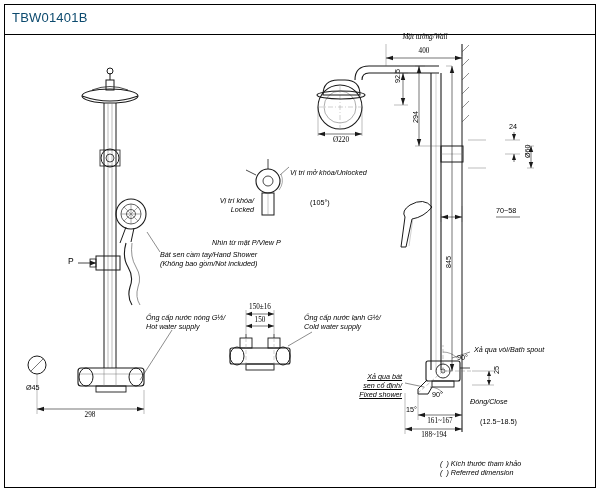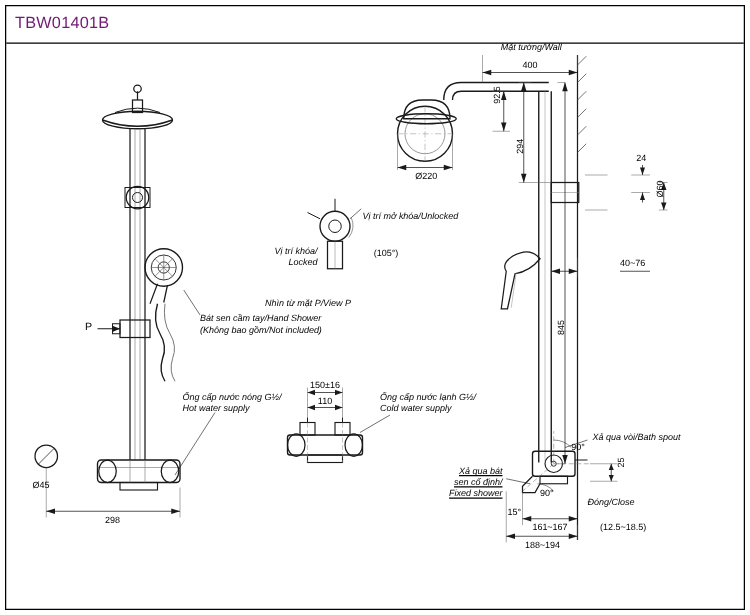--- a/index.html
+++ b/index.html
@@ -1,24 +1,24 @@
 <!DOCTYPE html>
 <html><head>
 <meta charset="utf-8">
 <style>
   html,body{margin:0;padding:0;background:#fff;}
   body{font-family:"Liberation Sans", sans-serif;}
   #page{position:relative;width:600px;height:492px;background:#fff;overflow:hidden;}
   #frame{position:absolute;left:4px;top:4px;width:592px;height:484px;border:1px solid #000;box-sizing:border-box;}
-  .ttl{position:absolute;left:12px;top:10px;font-size:13px;color:#701a75;letter-spacing:.2px;}
+  .ttl{position:absolute;left:12px;top:10px;font-size:13px;color:#0c4a6e;letter-spacing:.2px;}
   .tsep{position:absolute;left:5px;top:34px;width:590px;height:1px;background:#000;}
   svg{position:absolute;left:0;top:0;width:600px;height:492px;}
   .lbl{position:absolute;font-size:7.2px;color:#000;line-height:1.25;white-space:pre;}
   .lbl.i{font-style:italic;}
-  .lbl.c{text-align:center;}
+  .lbl.c{text-align:center;font-family:Liberation Serif, serif;}
   .lbl.r{text-align:right;}
 </style>
 </head>
 <body>
 
 <div id="page">
   <div id="frame"></div>
   <div class="ttl">TBW01401B</div>
   <div class="tsep"></div>
 
@@ -234,49 +234,51 @@
     </g>
   </svg>
 
   <div class="lbl i c" style="left:380px;top:33px;width:90px;">Mặt tường/Wall</div>
   <div class="lbl c" style="left:404px;top:47px;width:40px;">400</div>
   <div class="lbl" style="left:393px;top:83px;transform:rotate(-90deg);transform-origin:left top;">92.5</div>
   <div class="lbl" style="left:411px;top:123px;transform:rotate(-90deg);transform-origin:left top;">294</div>
   <div class="lbl c" style="left:316px;top:136px;width:50px;">Ø220</div>
   <div class="lbl" style="left:509px;top:122px;">24</div>
   <div class="lbl" style="left:523px;top:158px;transform:rotate(-90deg);transform-origin:left top;">Ø60</div>
-  <div class="lbl" style="left:496px;top:206px;">40~76</div>
+  <div class="lbl" style="left:496px;top:206px;">70~58</div>
   <div class="lbl" style="left:444px;top:268px;transform:rotate(-90deg);transform-origin:left top;">845</div>
   <div class="lbl" style="left:492px;top:374px;transform:rotate(-90deg);transform-origin:left top;">25</div>
 
   <div class="lbl i" style="left:290px;top:168px;">Vị trí mở khóa/Unlocked</div>
   <div class="lbl i r" style="left:196px;top:196px;width:58px;">Vị trí khóa/
 Locked</div>
-  <div class="lbl" style="left:279px;top:198px;padding-left:20px;">(105°)</div>
+  <div class="lbl" style="left:290px;top:198px;padding-left:20px;">(105°)</div>
   <div class="lbl i" style="left:212px;top:238px;">Nhìn từ mặt P/View P</div>
 
   <div class="lbl i" style="left:160px;top:250px;">Bát sen cầm tay/Hand Shower
 (Không bao gồm/Not included)</div>
   <div class="lbl i" style="left:146px;top:313px;">Ống cấp nước nóng G½/
 Hot water supply</div>
   <div class="lbl i" style="left:304px;top:313px;">Ống cấp nước lạnh G½/
 Cold water supply</div>
 
   <div class="lbl c" style="left:235px;top:303px;width:50px;">150±16</div>
-  <div class="lbl c" style="left:240px;top:316px;width:40px;">110</div>
+  <div class="lbl c" style="left:240px;top:316px;width:40px;">150</div>
 
   <div class="lbl" style="left:26px;top:343px;margin-top:40px;">Ø45</div>
   <div class="lbl c" style="left:70px;top:411px;width:40px;">298</div>
   <div class="lbl" style="left:68px;top:256px;font-size:8.5px;">P</div>
 
   <div class="lbl i" style="left:474px;top:345px;">Xả qua vòi/Bath spout</div>
   <div class="lbl i r" style="left:340px;top:372px;width:62px;text-decoration:underline;">Xả qua bát
 sen cố định/
 Fixed shower</div>
   <div class="lbl" style="left:457px;top:353px;">90°</div>
   <div class="lbl" style="left:432px;top:390px;">90°</div>
   <div class="lbl" style="left:406px;top:405px;">15°</div>
   <div class="lbl i" style="left:470px;top:397px;">Đóng/Close</div>
   <div class="lbl c" style="left:412px;top:417px;width:56px;">161~167</div>
   <div class="lbl c" style="left:404px;top:431px;width:60px;">188~194</div>
   <div class="lbl" style="left:480px;top:417px;">(12.5~18.5)</div>
 
+  <div class="lbl i" style="left:440px;top:459px;">(  ) Kích thước tham khảo
+(  ) Referred dimension</div>
 </div>
 
 </body></html>

